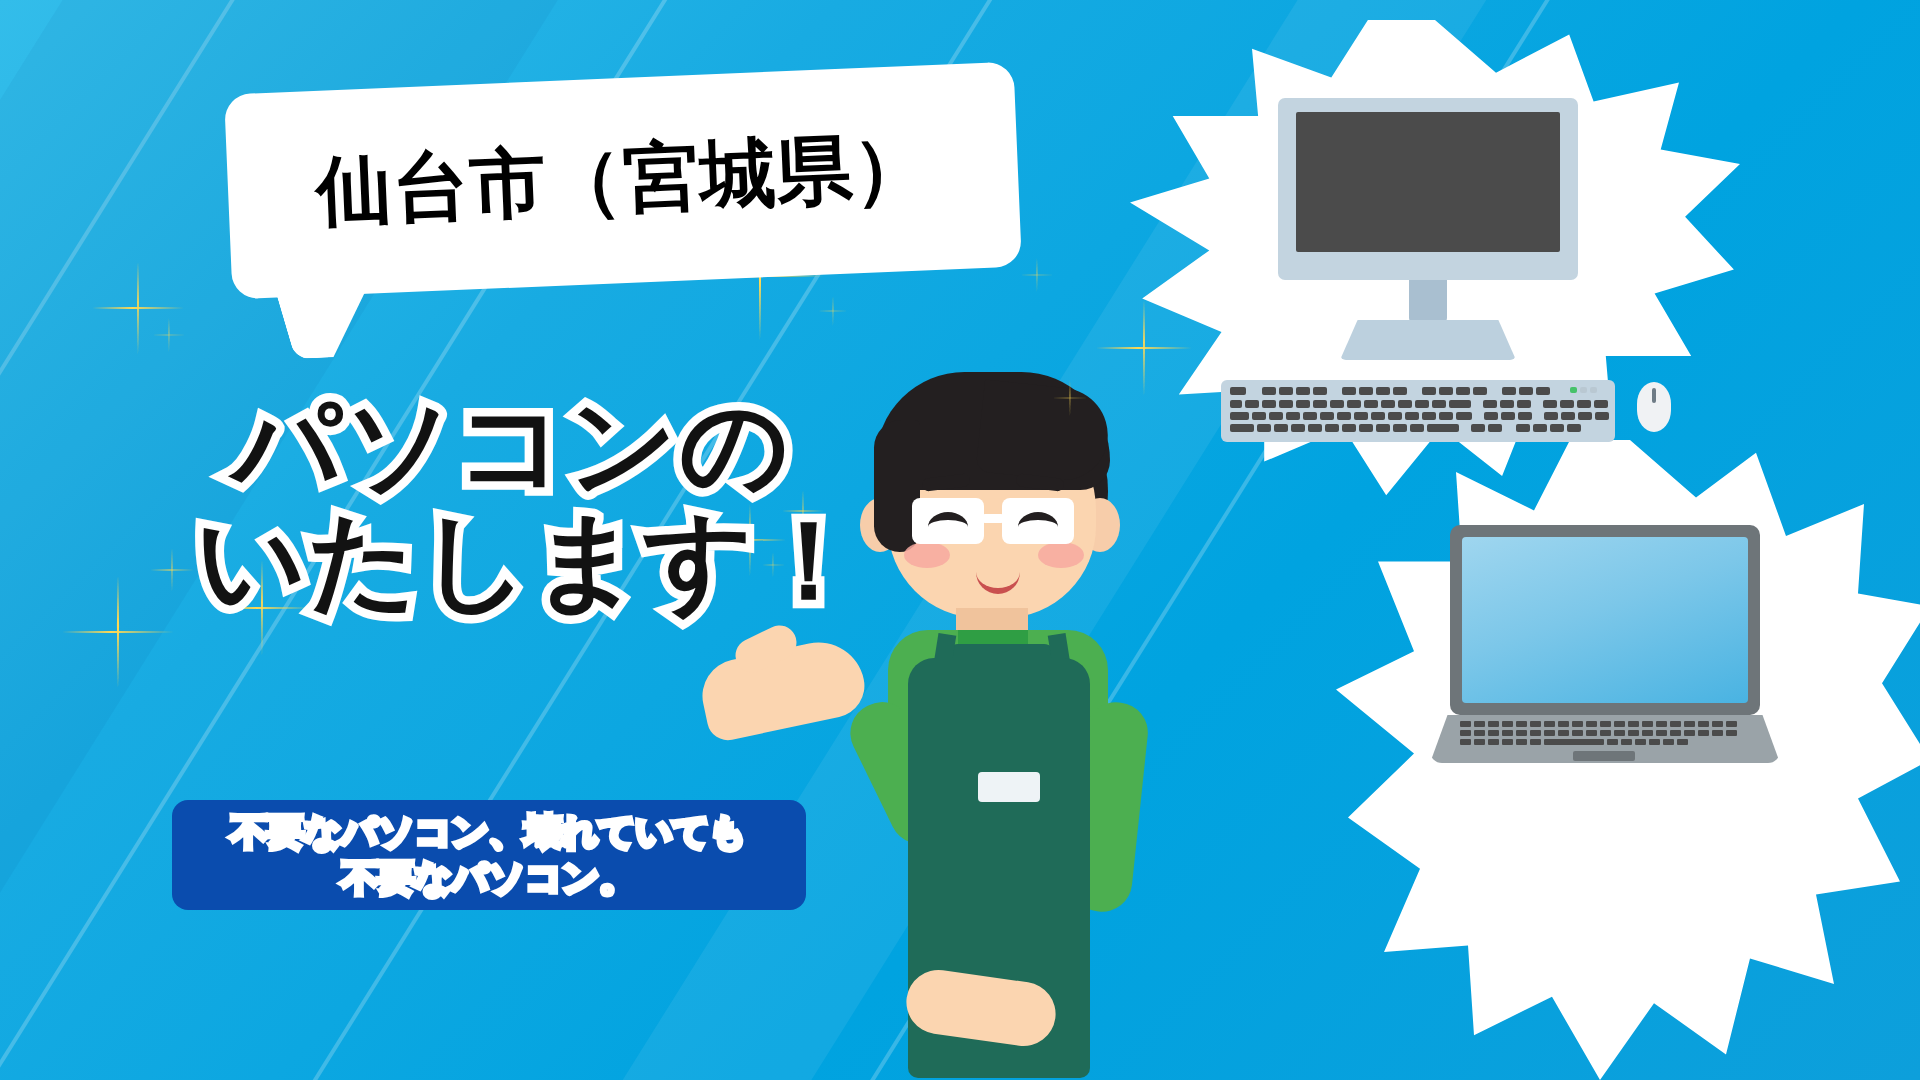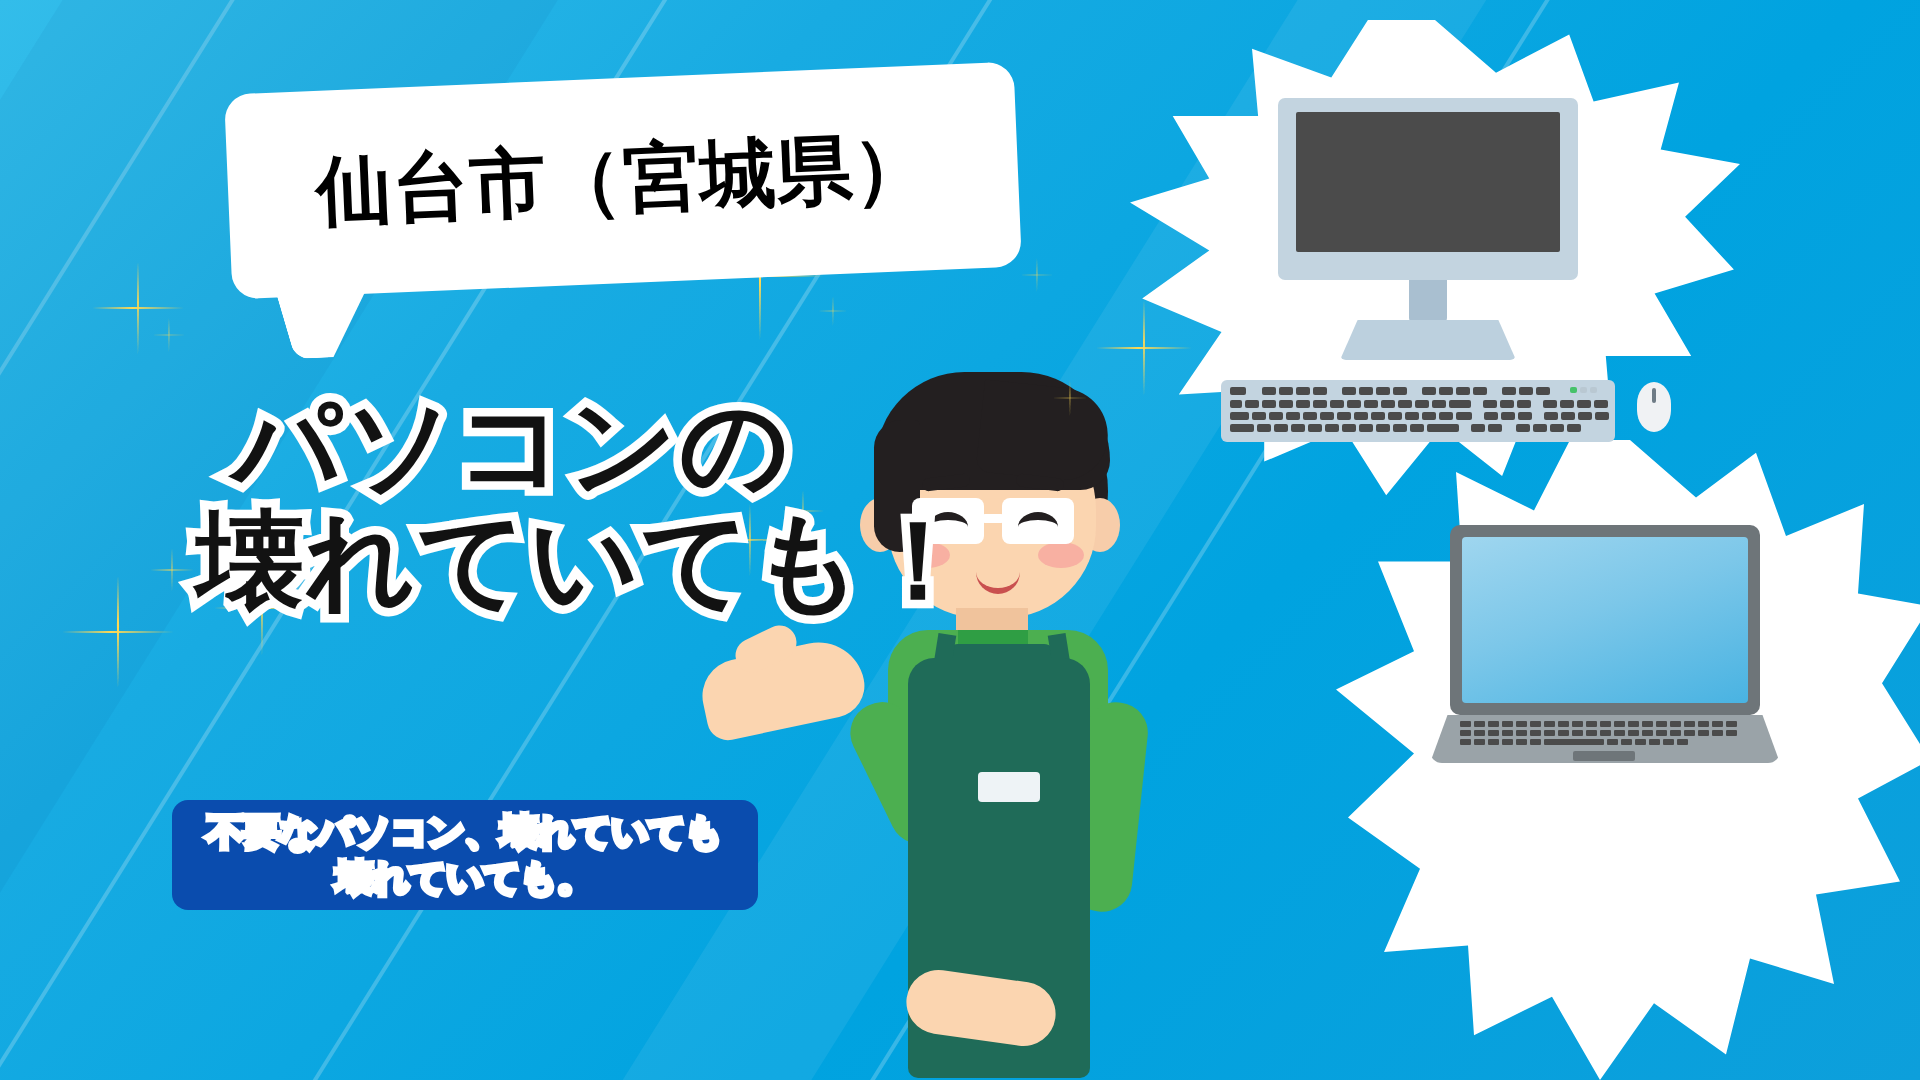--- a/index.html
+++ b/index.html
@@ -47,21 +47,21 @@
     paint-order:stroke fill;
     text-shadow:0 0 0 #fff;
     margin-bottom:6px;
   }
   #headline .l1{padding-left:36px;}
   #headline .l2{padding-left:78px;}
   #headline .l3{padding-left:0px;}
 
   
   #captionbox{
-    position:absolute;left:172px;top:800px;width:586px;height:110px;
+    position:absolute;left:172px;top:800px;width:634px;height:110px;
     background:#0a4cae;border-radius:16px;
     display:flex;flex-direction:column;align-items:center;justify-content:center;
   }
   #captionbox .cl{
     font-size:36px;font-weight:900;color:#ffffff;white-space:nowrap;
     -webkit-text-stroke:6px #ffffff;paint-order:stroke fill;
     line-height:1.28;letter-spacing:.005em;
   }
 
   
@@ -447,21 +447,21 @@
     </div>
 
   <div id="bubble">
     <div class="body"></div>
     <div class="tail"></div>
     <div class="txt">仙台市（宮城県）</div>
   </div>
 
   <div id="headline">
     <div class="ln l1">パソコンの</div>
-    <div class="ln l3">壊れていても！</div>
+    <div class="ln l3">いたします！</div>
   </div>
 
   <div id="captionbox">
     <div class="cl">不要なパソコン、壊れていても</div>
-    <div class="cl">壊れていても。</div>
+    <div class="cl">不要なパソコン。</div>
   </div>
 
 </div>
 
 </body></html>

